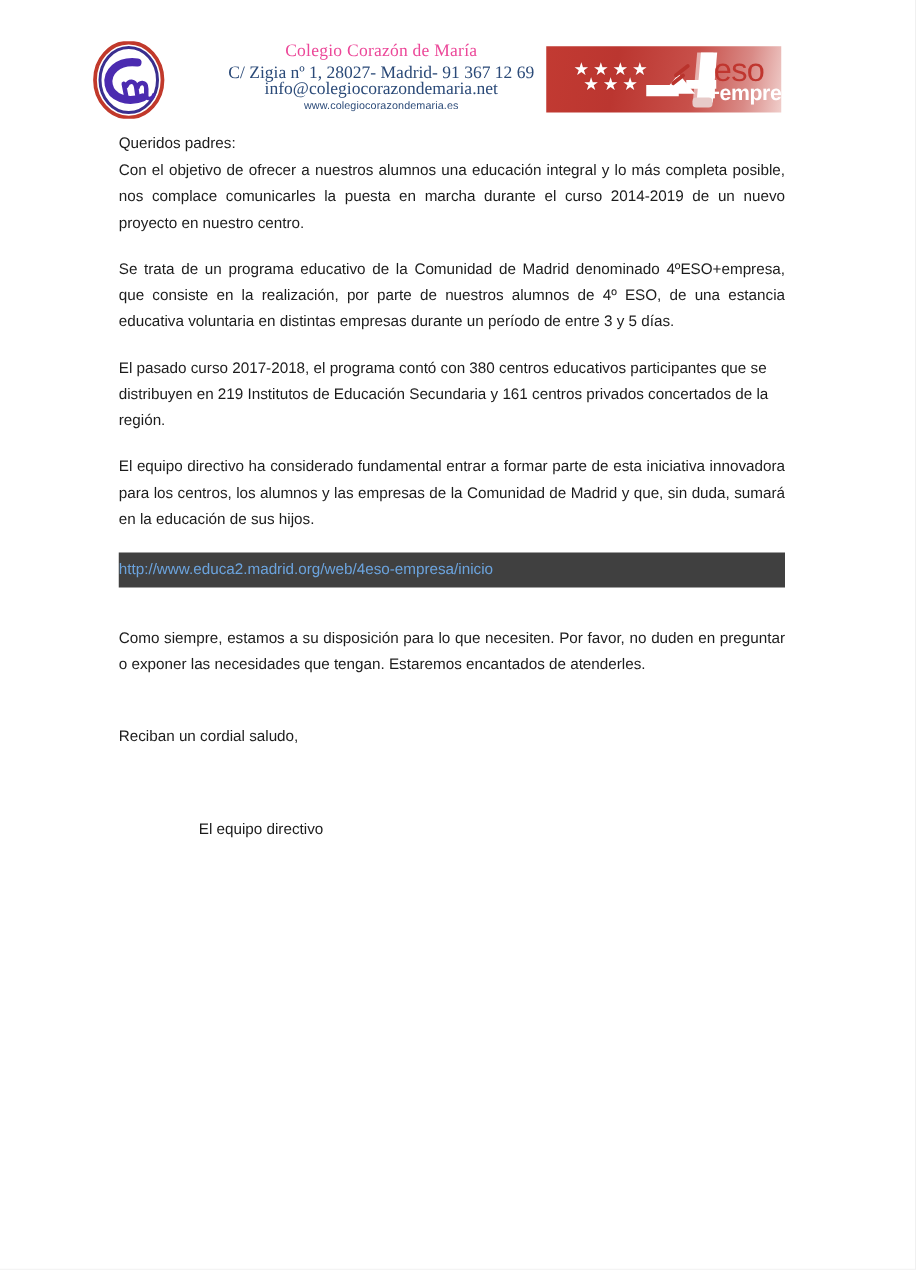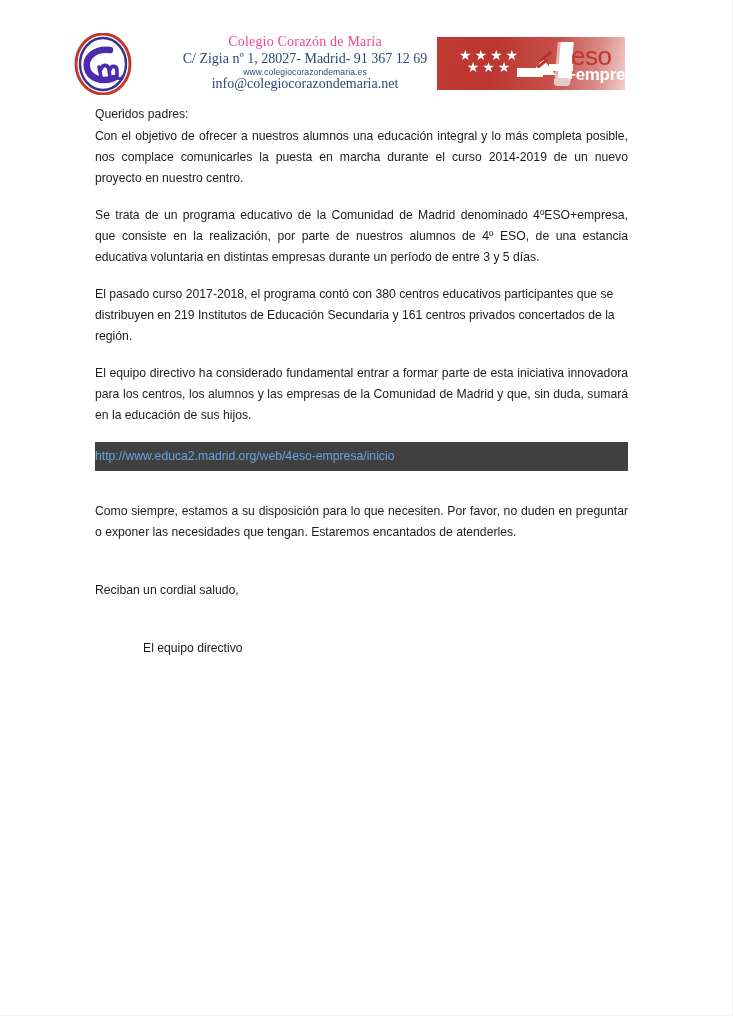--- a/index.html
+++ b/index.html
@@ -207,21 +207,21 @@
     line-height: 19px;
     color: #6ba3dd;
     text-decoration: none;
     font-family: "Liberation Sans", sans-serif;
   }
 
   .spacer-lg { height: 21px; }
   .spacer-md { height: 14px; }
 
   .signature {
-    margin: 0;
+    margin: 16px;
     padding-left: 48px;
     font-size: 12.2px;
     line-height: 21px;
     color: #1c1c1c;
   }
 </style>
 </head>
 <body>
 
 <div class="page">
@@ -235,22 +235,22 @@
         <ellipse cx="31" cy="31" rx="19.5" ry="22.5" fill="none" stroke="#ffffff" stroke-width="1.4"></ellipse>
         <path d="M38 17 C22 15, 13 25, 15 35 C17 45, 30 50, 42 45" fill="none" stroke="#4b2bb0" stroke-width="6.5" stroke-linecap="round"></path>
         <path d="M27 34 L29 44 M29 36 C31 31, 36 31, 37 37 L38 44 M38 37 C39 32, 45 32, 45 38 L45 45" fill="none" stroke="#4b2bb0" stroke-width="3.6" stroke-linecap="round" stroke-linejoin="round"></path>
         <path d="M44 44 C47 47, 50 46, 51 43" fill="none" stroke="#4b2bb0" stroke-width="3" stroke-linecap="round"></path>
       </svg>
     </div>
 
     <div class="school-id">
       <div class="school-name">Colegio Corazón de María</div>
       <div class="school-line">C/ Zigia nº 1,  28027- Madrid- 91 367 12 69</div>
+      <div class="school-line">info@colegiocorazondemaria.net</div>
       <div class="school-line web">www.colegiocorazondemaria.es</div>
-      <div class="school-line">info@colegiocorazondemaria.net</div>
     </div>
 
     <div class="madrid-logo">
       <div class="stars">
         <div class="star-row">
           <span class="star">★</span>
           <span class="star">★</span>
           <span class="star">★</span>
           <span class="star">★</span>
         </div>

